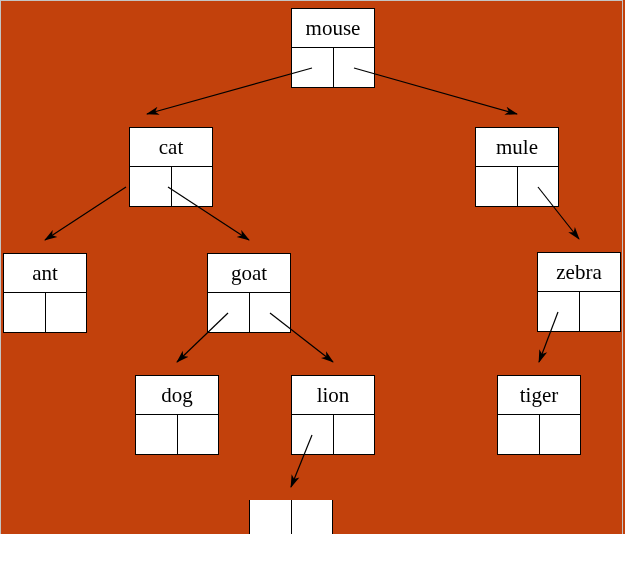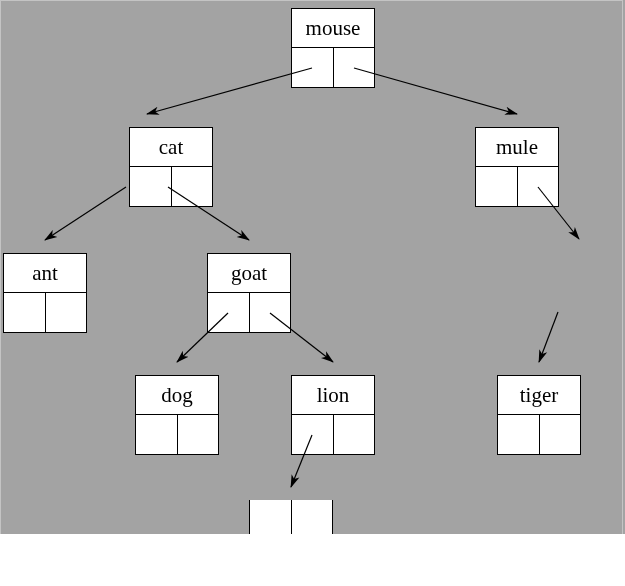--- a/index.html
+++ b/index.html
@@ -5,21 +5,21 @@
   html, body {
     margin: 0;
     padding: 0;
     background: #ffffff;
     font-family: "Liberation Serif", serif;
   }
   .figure {
     position: relative;
     width: 625px;
     height: 534px;
-    background: #a3a3a3;
+    background: #c2410c;
     overflow: hidden;
   }
   .frame {
     position: absolute;
     left: 0;
     top: 0;
     width: 621px;
     height: 582px;
     border: 1px solid #c4c4c4;
     pointer-events: none;
@@ -112,20 +112,27 @@
         <div class="cell right"></div>
       </div>
     </div>
     <div class="node" style="left: 207px; top: 253px; width: 84px;">
       <div class="node-label" style="height: 40px; font-size: 21px; color: rgb(0, 0, 0); border-color: rgb(0, 0, 0);">goat</div>
       <div class="node-cells" style="height: 40px; border-color: rgb(0, 0, 0);">
         <div class="cell left"></div>
         <div class="cell right"></div>
       </div>
     </div>
+    <div class="node" style="left: 537px; top: 252px; width: 84px;">
+      <div class="node-label" style="height: 40px; font-size: 21px; color: rgb(0, 0, 0); border-color: rgb(0, 0, 0);">zebra</div>
+      <div class="node-cells" style="height: 40px; border-color: rgb(0, 0, 0);">
+        <div class="cell left"></div>
+        <div class="cell right"></div>
+      </div>
+    </div>
     <div class="node" style="left: 135px; top: 375px; width: 84px;">
       <div class="node-label" style="height: 40px; font-size: 21px; color: rgb(0, 0, 0); border-color: rgb(0, 0, 0);">dog</div>
       <div class="node-cells" style="height: 40px; border-color: rgb(0, 0, 0);">
         <div class="cell left"></div>
         <div class="cell right"></div>
       </div>
     </div>
     <div class="node" style="left: 291px; top: 375px; width: 84px;">
       <div class="node-label" style="height: 40px; font-size: 21px; color: rgb(0, 0, 0); border-color: rgb(0, 0, 0);">lion</div>
       <div class="node-cells" style="height: 40px; border-color: rgb(0, 0, 0);">

